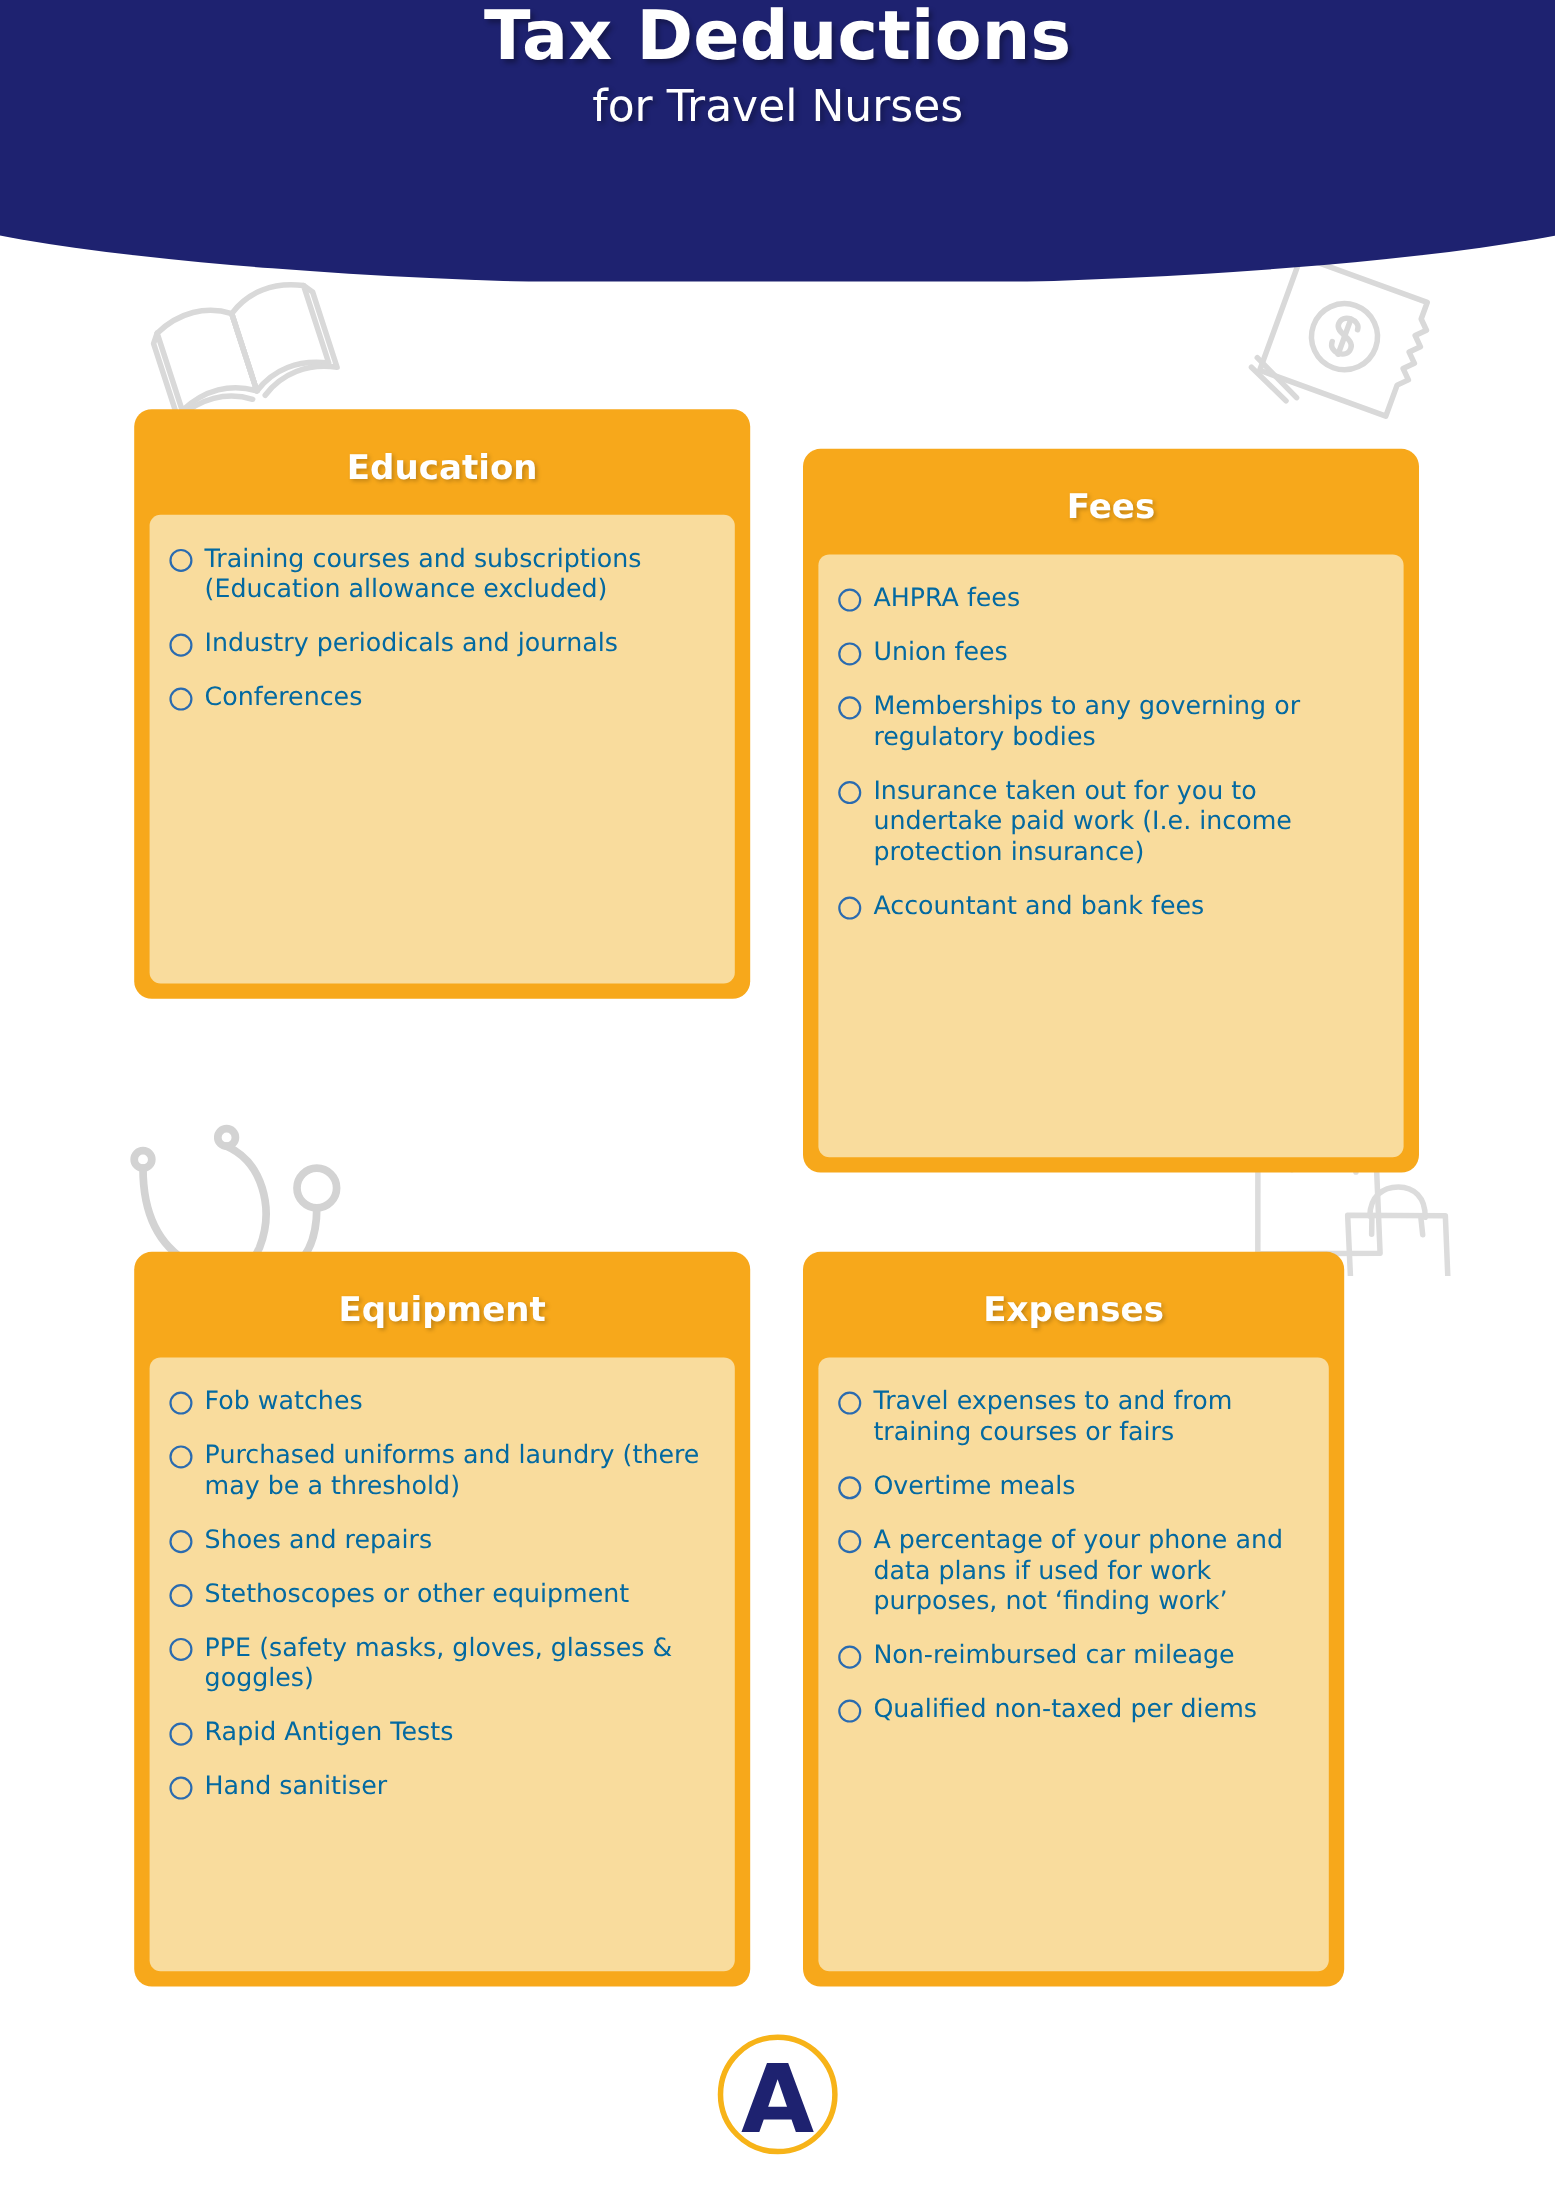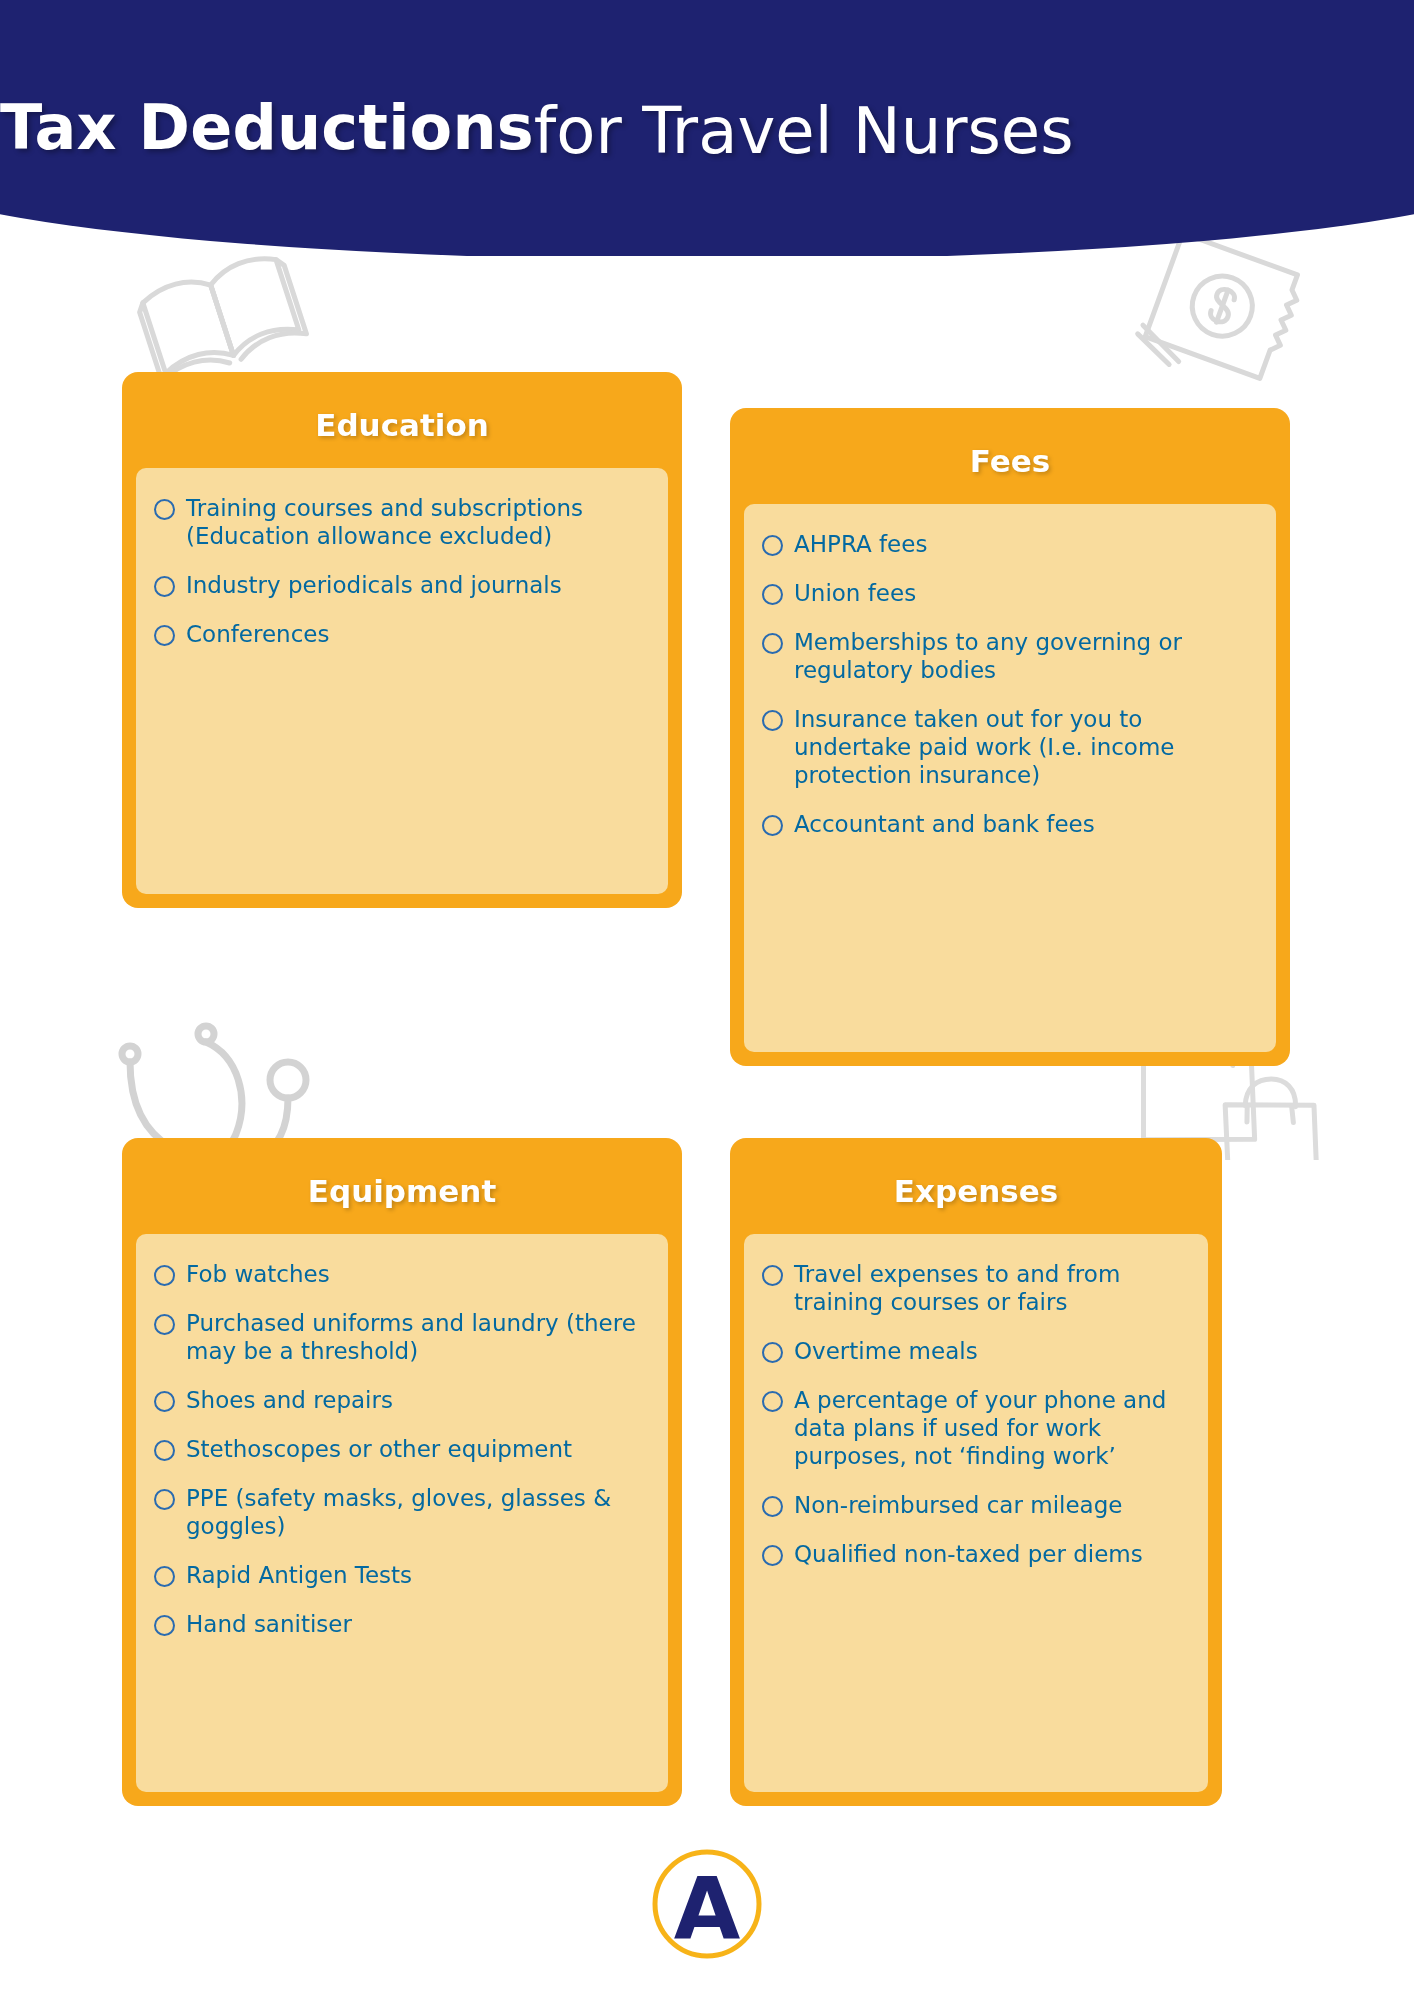--- a/index.html
+++ b/index.html
@@ -35,37 +35,37 @@
     background: #1e2270;
     border-radius: 0 0 50% 50% / 0 0 14% 14%;
   }
   .header-inner {
     position: absolute;
     left: 0;
     top: 0;
     width: 1414px;
     height: 256px;
     display: flex;
-    flex-direction: row;
+    flex-direction: column;
     align-items: center;
     justify-content: flex-start;
     box-sizing: border-box;
   }
   .title-line1 {
     color: #ffffff;
     font-size: 62px;
     font-weight: 700;
     line-height: 1.08;
     letter-spacing: 0.2px;
     text-shadow: 3px 3px 5px rgba(0,0,0,0.30);
     white-space: nowrap;
   }
   .title-line2 {
     color: #ffffff;
-    font-size: 64px;
+    font-size: 40px;
     font-weight: 400;
     line-height: 1.12;
     margin-top: 8px;
     text-shadow: 3px 3px 5px rgba(0,0,0,0.30);
     white-space: nowrap;
   }
 
   
   .watermark {
     position: absolute;

